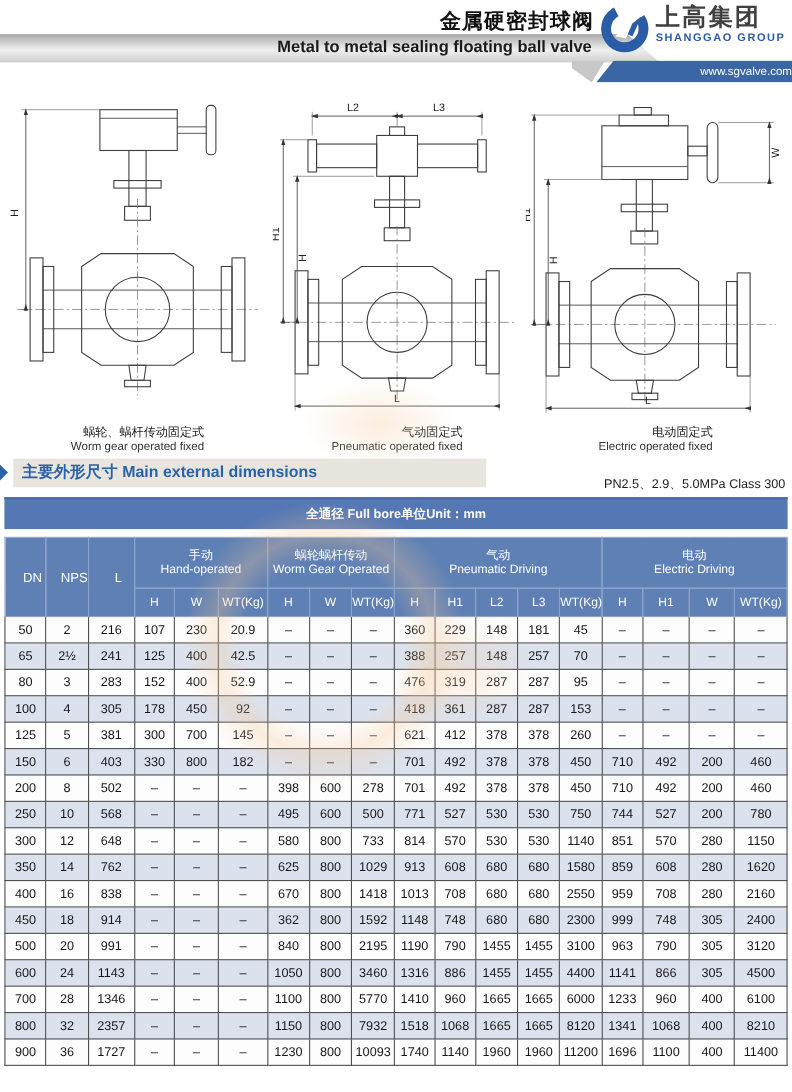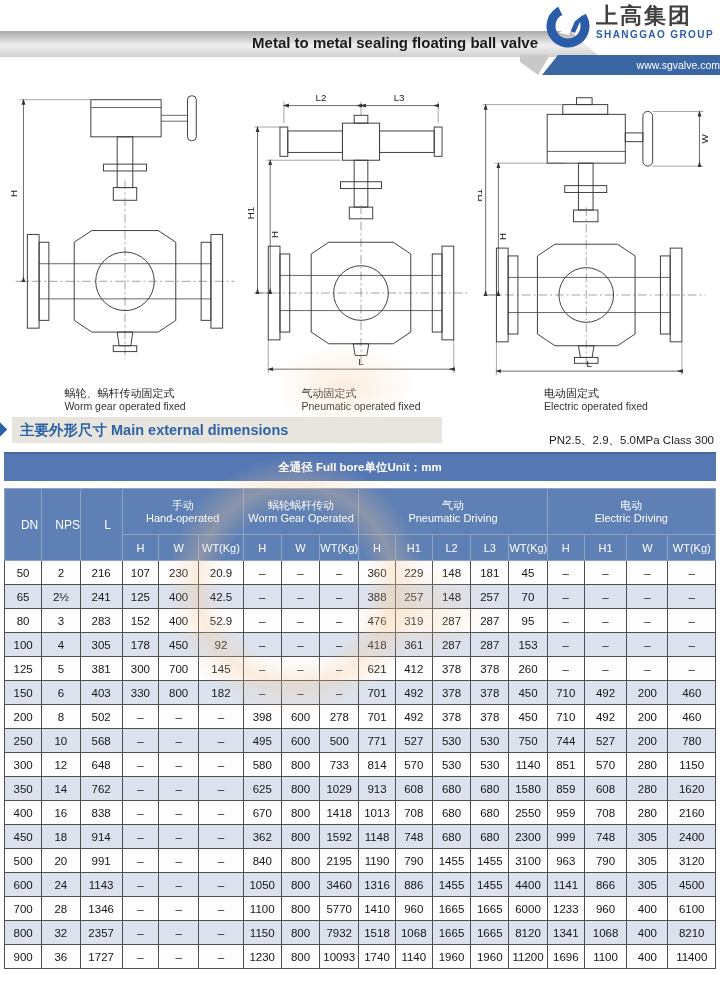--- a/index.html
+++ b/index.html
@@ -22,21 +22,21 @@
   .web-band { position:absolute; top:55px; right:0; width:178px; height:20px; background:#3a67a3;
               clip-path:polygon(16px 0,100% 0,100% 100%,0 100%);
               color:#fff; font-size:10.5px; line-height:20px; text-align:right; padding-left:14px; }
   .gray-notch { position:absolute; top:55px; right:170px; width:30px; height:20px; background:#c8c8c8;
                 clip-path:polygon(0 0,100% 0,60% 100%,0 35%); }
 
   
   .figures { display:flex; justify-content:space-between; padding:2px 6px 0 6px; height:326px; }
   .fig { display:flex; flex-direction:column; align-items:center; }
   .fig svg { display:block; }
-  .fig-caption { text-align:left; margin-top:11px; }
+  .fig-caption { text-align:right; margin-top:11px; }
   .cap-zh { font-size:11px; color:#222; line-height:13px; }
   .cap-en { font-size:10.5px; color:#333; line-height:12px; }
   .draw { stroke:#3c3c3c; stroke-width:1; fill:none; }
   .draw2 { stroke:#3c3c3c; stroke-width:0.8; fill:none; }
   .cl { stroke:#777; stroke-width:0.7; stroke-dasharray:9 3 2 3; fill:none; }
   .dim { stroke:#444; stroke-width:0.8; fill:none; }
   .ext { stroke:#666; stroke-width:0.6; fill:none; }
   .dimtext { font-size:10px; fill:#222; font-family:"Liberation Sans",sans-serif; }
 
   
@@ -71,20 +71,21 @@
          background:radial-gradient(closest-side, rgba(246,205,160,0.30), rgba(246,205,160,0.0) 75%); }
   .wm3 { left:250px; top:330px; width:190px; height:110px;
          background:radial-gradient(closest-side, rgba(246,205,160,0.35), rgba(246,205,160,0.0) 75%); }
 </style>
 </head>
 <body>
 
 <div class="page">
 
   <div class="header">
+    <div class="title-zh">金属硬密封球阀</div>
     <div class="ribbon"></div>
     <div class="title-en">Metal to metal sealing floating ball valve</div>
     <div class="gray-notch"></div>
     <div class="logo">
       <svg class="logo-mark" viewBox="0 0 46 46">
         <circle cx="23" cy="23" r="17" fill="none" stroke="#2a5ca8" stroke-width="9" stroke-dasharray="82 26" transform="rotate(-35 23 23)"></circle>
         <polygon points="20,26 38,12 30,30" fill="#2a5ca8"></polygon>
         <polygon points="14,30 30,18 24,32" fill="#ffffff"></polygon>
       </svg>
       <div class="logo-text">

